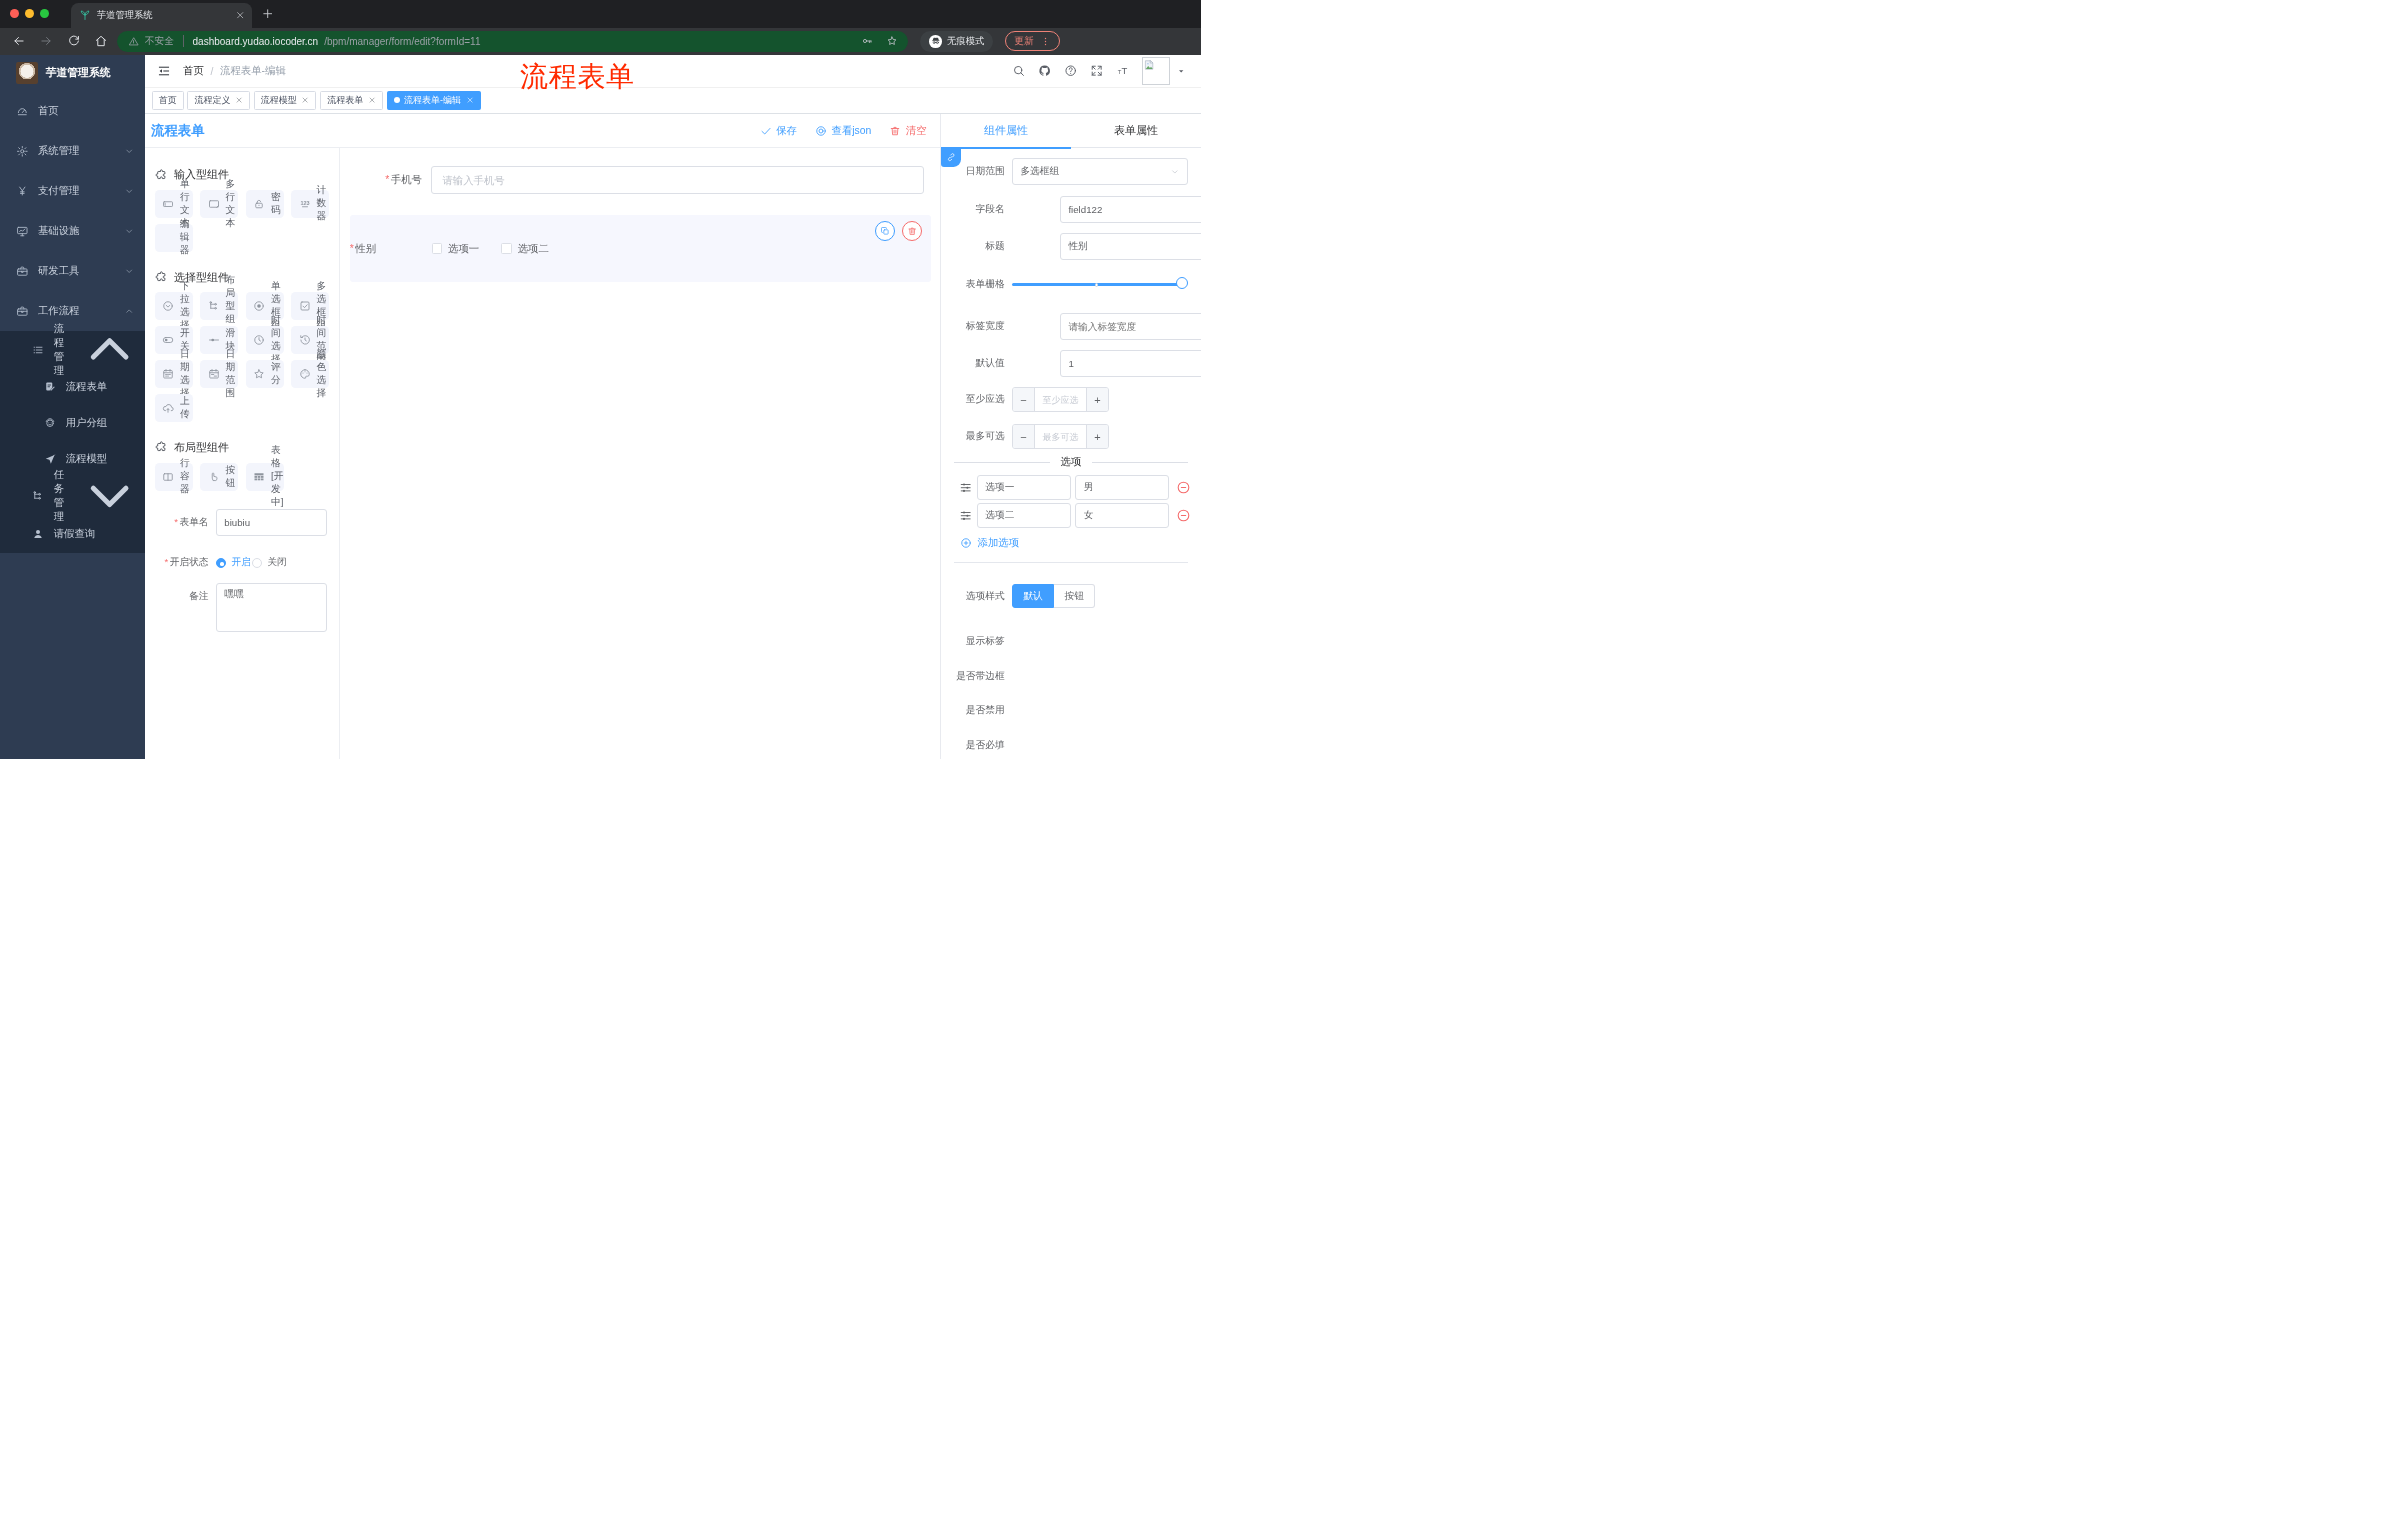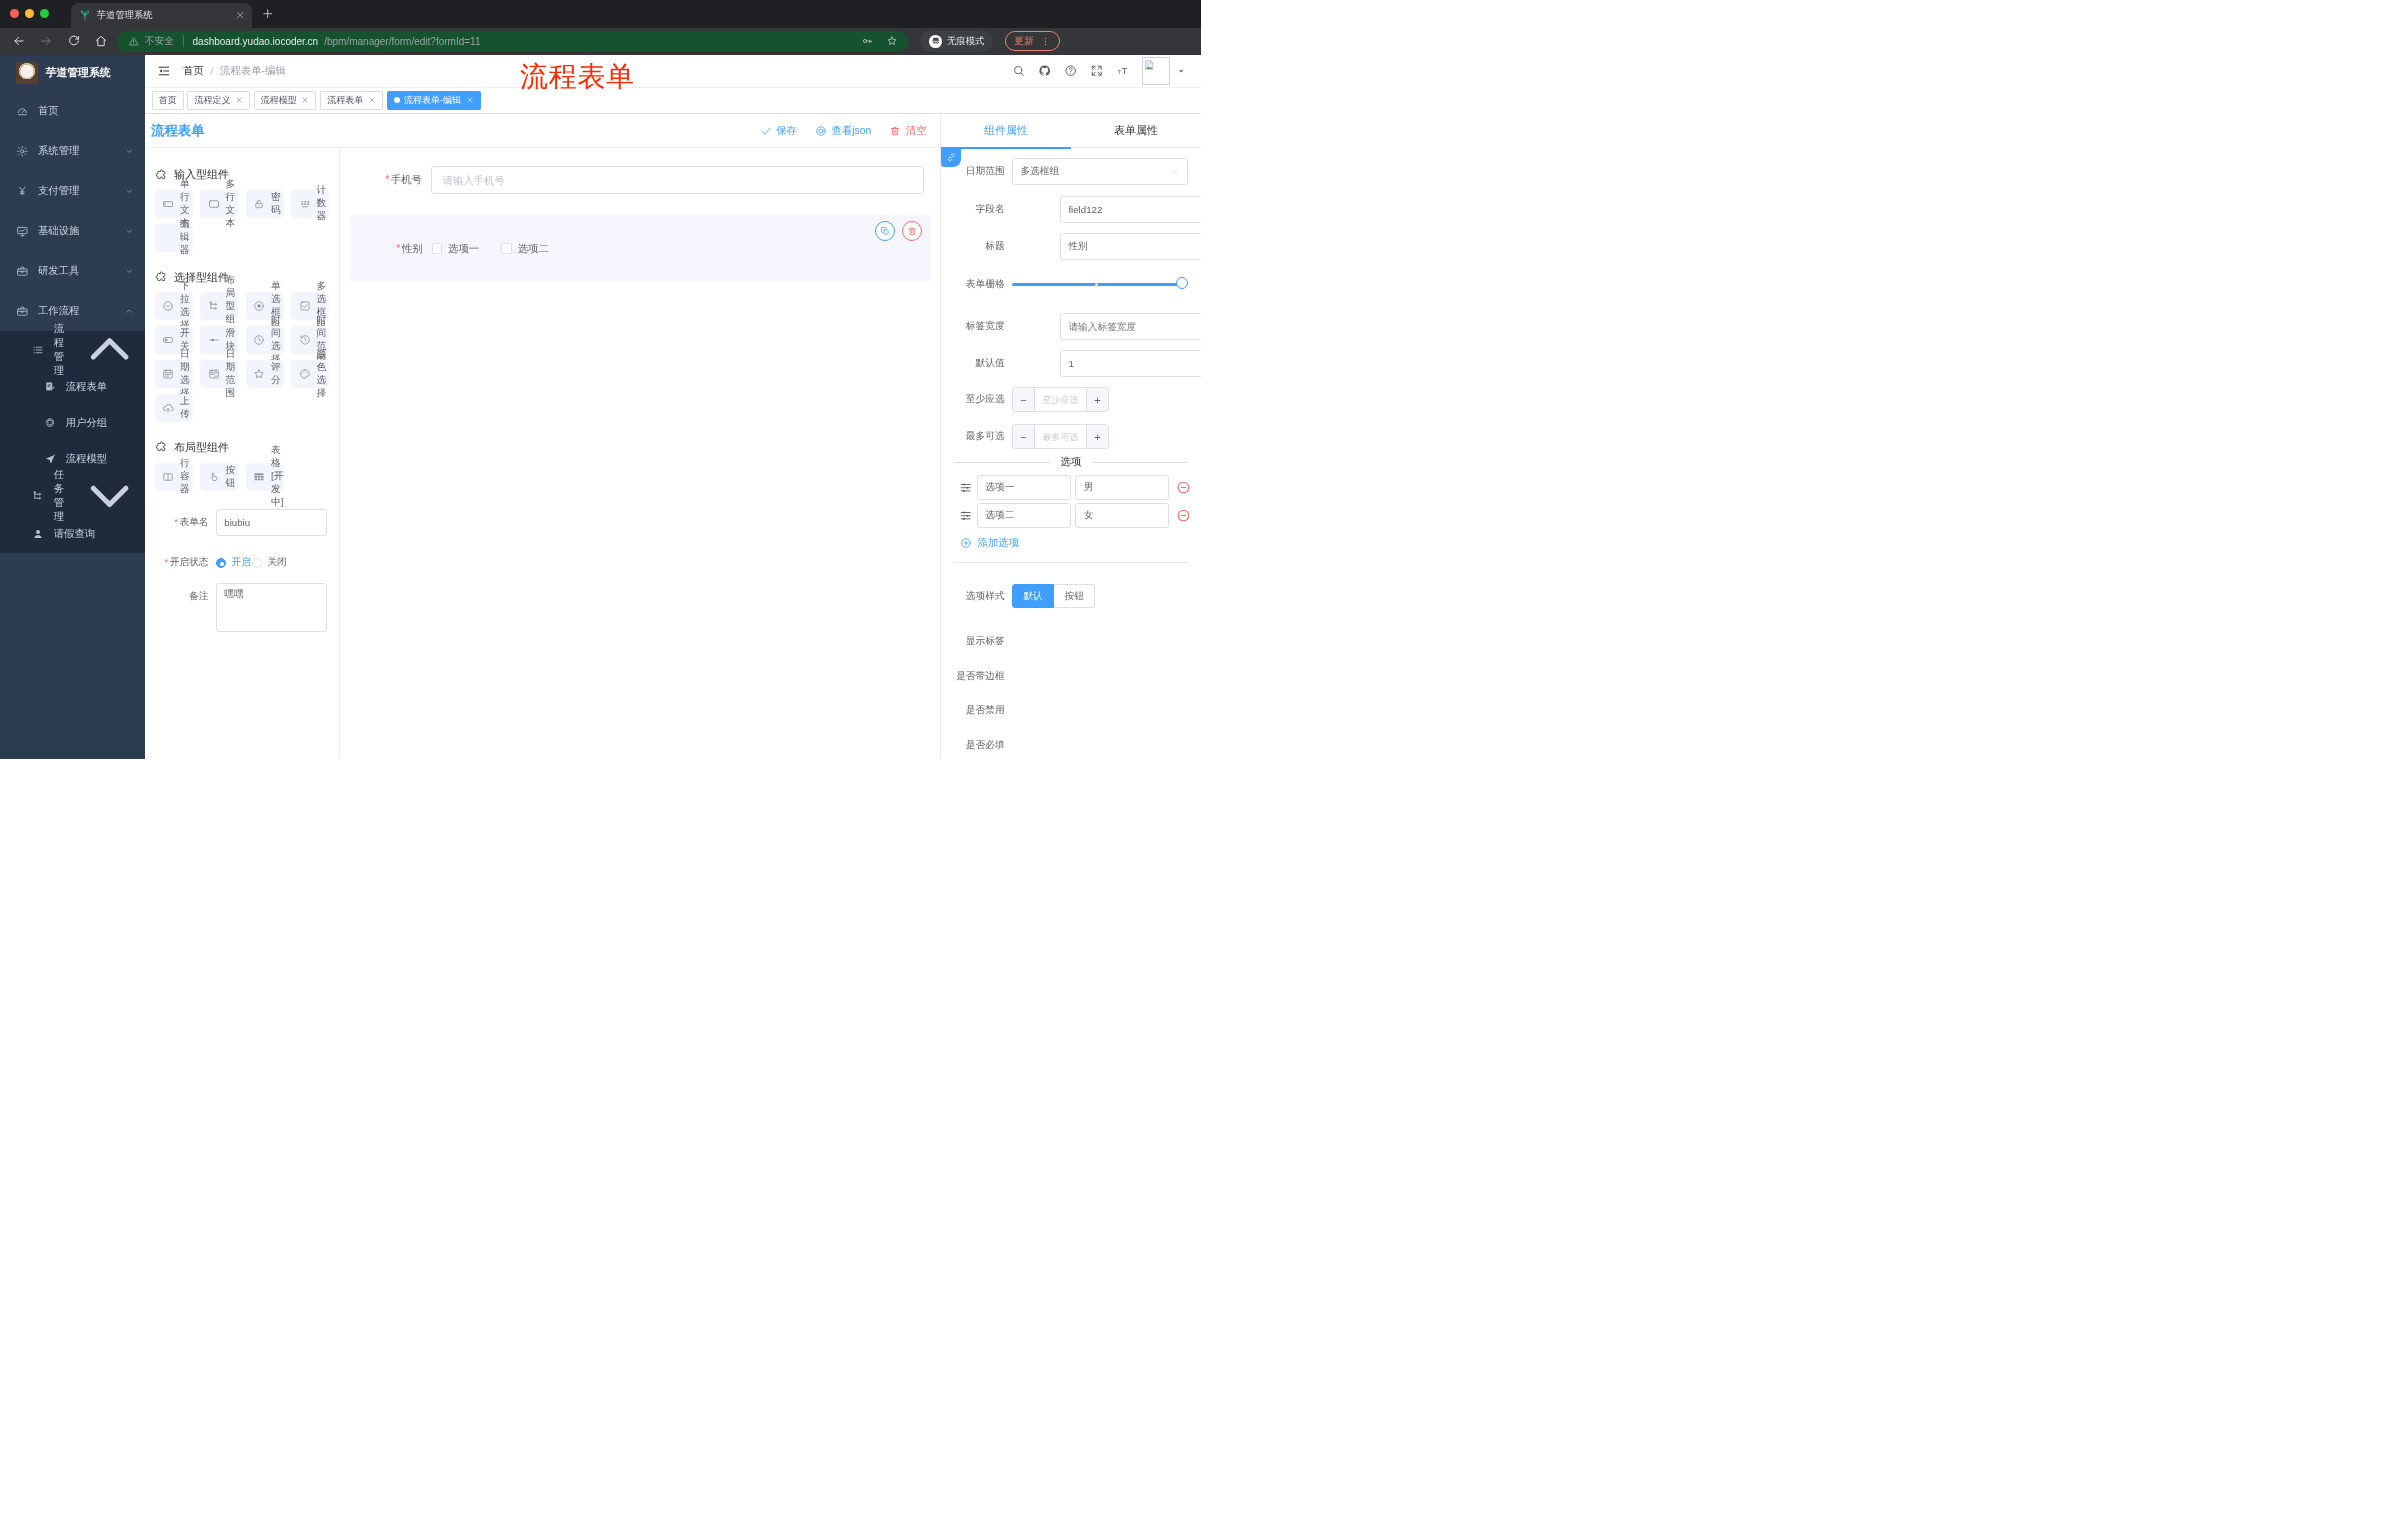--- a/index.html
+++ b/index.html
@@ -103,21 +103,21 @@
   .ropt.sel { color:#409EFF; }
   .ropt.sel .rdot { background:#409EFF; border-color:#409EFF; }
   .ropt.sel .rdot::after { content:""; position:absolute; left:3.3px; top:3.3px; width:3.7px; height:3.7px; border-radius:50%; background:#fff; }
 
   .canvas { flex:1; padding-top:18px; min-width:0; }
   .crow { display:flex; align-items:center; padding:0 16.3px 0 0; }
   .clab { width:91px; text-align:right; font-size:10.4px; color:#606266; flex:none; padding-right:9px; }
   .cinput { flex:1; height:28px; border:0.7px solid #dcdfe6; border-radius:3px; font-size:10.4px; padding:0 10.4px; color:#606266; outline:none; font-family:inherit; }
   .cinput::placeholder, .tinput::placeholder { color:#c0c4cc; }
   .selblock { margin:21px 9px 0 9.7px; background:#f6f7fe; border-radius:3px; height:67px; position:relative; display:flex; align-items:center; }
-  .selblock .glab { width:82px; text-align:right; font-size:10.4px; color:#606266; flex:none; padding-right:9px; }
+  .selblock .glab { width:82px; text-align:left; font-size:10.4px; color:#606266; flex:none; padding-right:9px; }
   .cbx { display:flex; align-items:center; gap:6px; margin-right:22px; font-size:10.4px; color:#606266; }
   .cbx .box { width:10.4px; height:10.4px; border:0.7px solid #dcdfe6; border-radius:1.5px; background:#fff; }
   .blkbtns { position:absolute; top:6px; right:9px; display:flex; gap:6.7px; }
   .cirbtn { width:20px; height:20px; border-radius:50%; background:#fff; display:flex; align-items:center; justify-content:center; }
   .cirbtn.b { border:0.7px solid #409EFF; color:#409EFF; }
   .cirbtn.r { border:0.7px solid #F56C6C; color:#F56C6C; }
   .cirbtn .ic { width:10.4px; height:10.4px; }
 
   
   .props { width:261px; flex:none; border-left:0.7px solid #e8eaef; display:flex; flex-direction:column; position:relative; background:#fff; }

